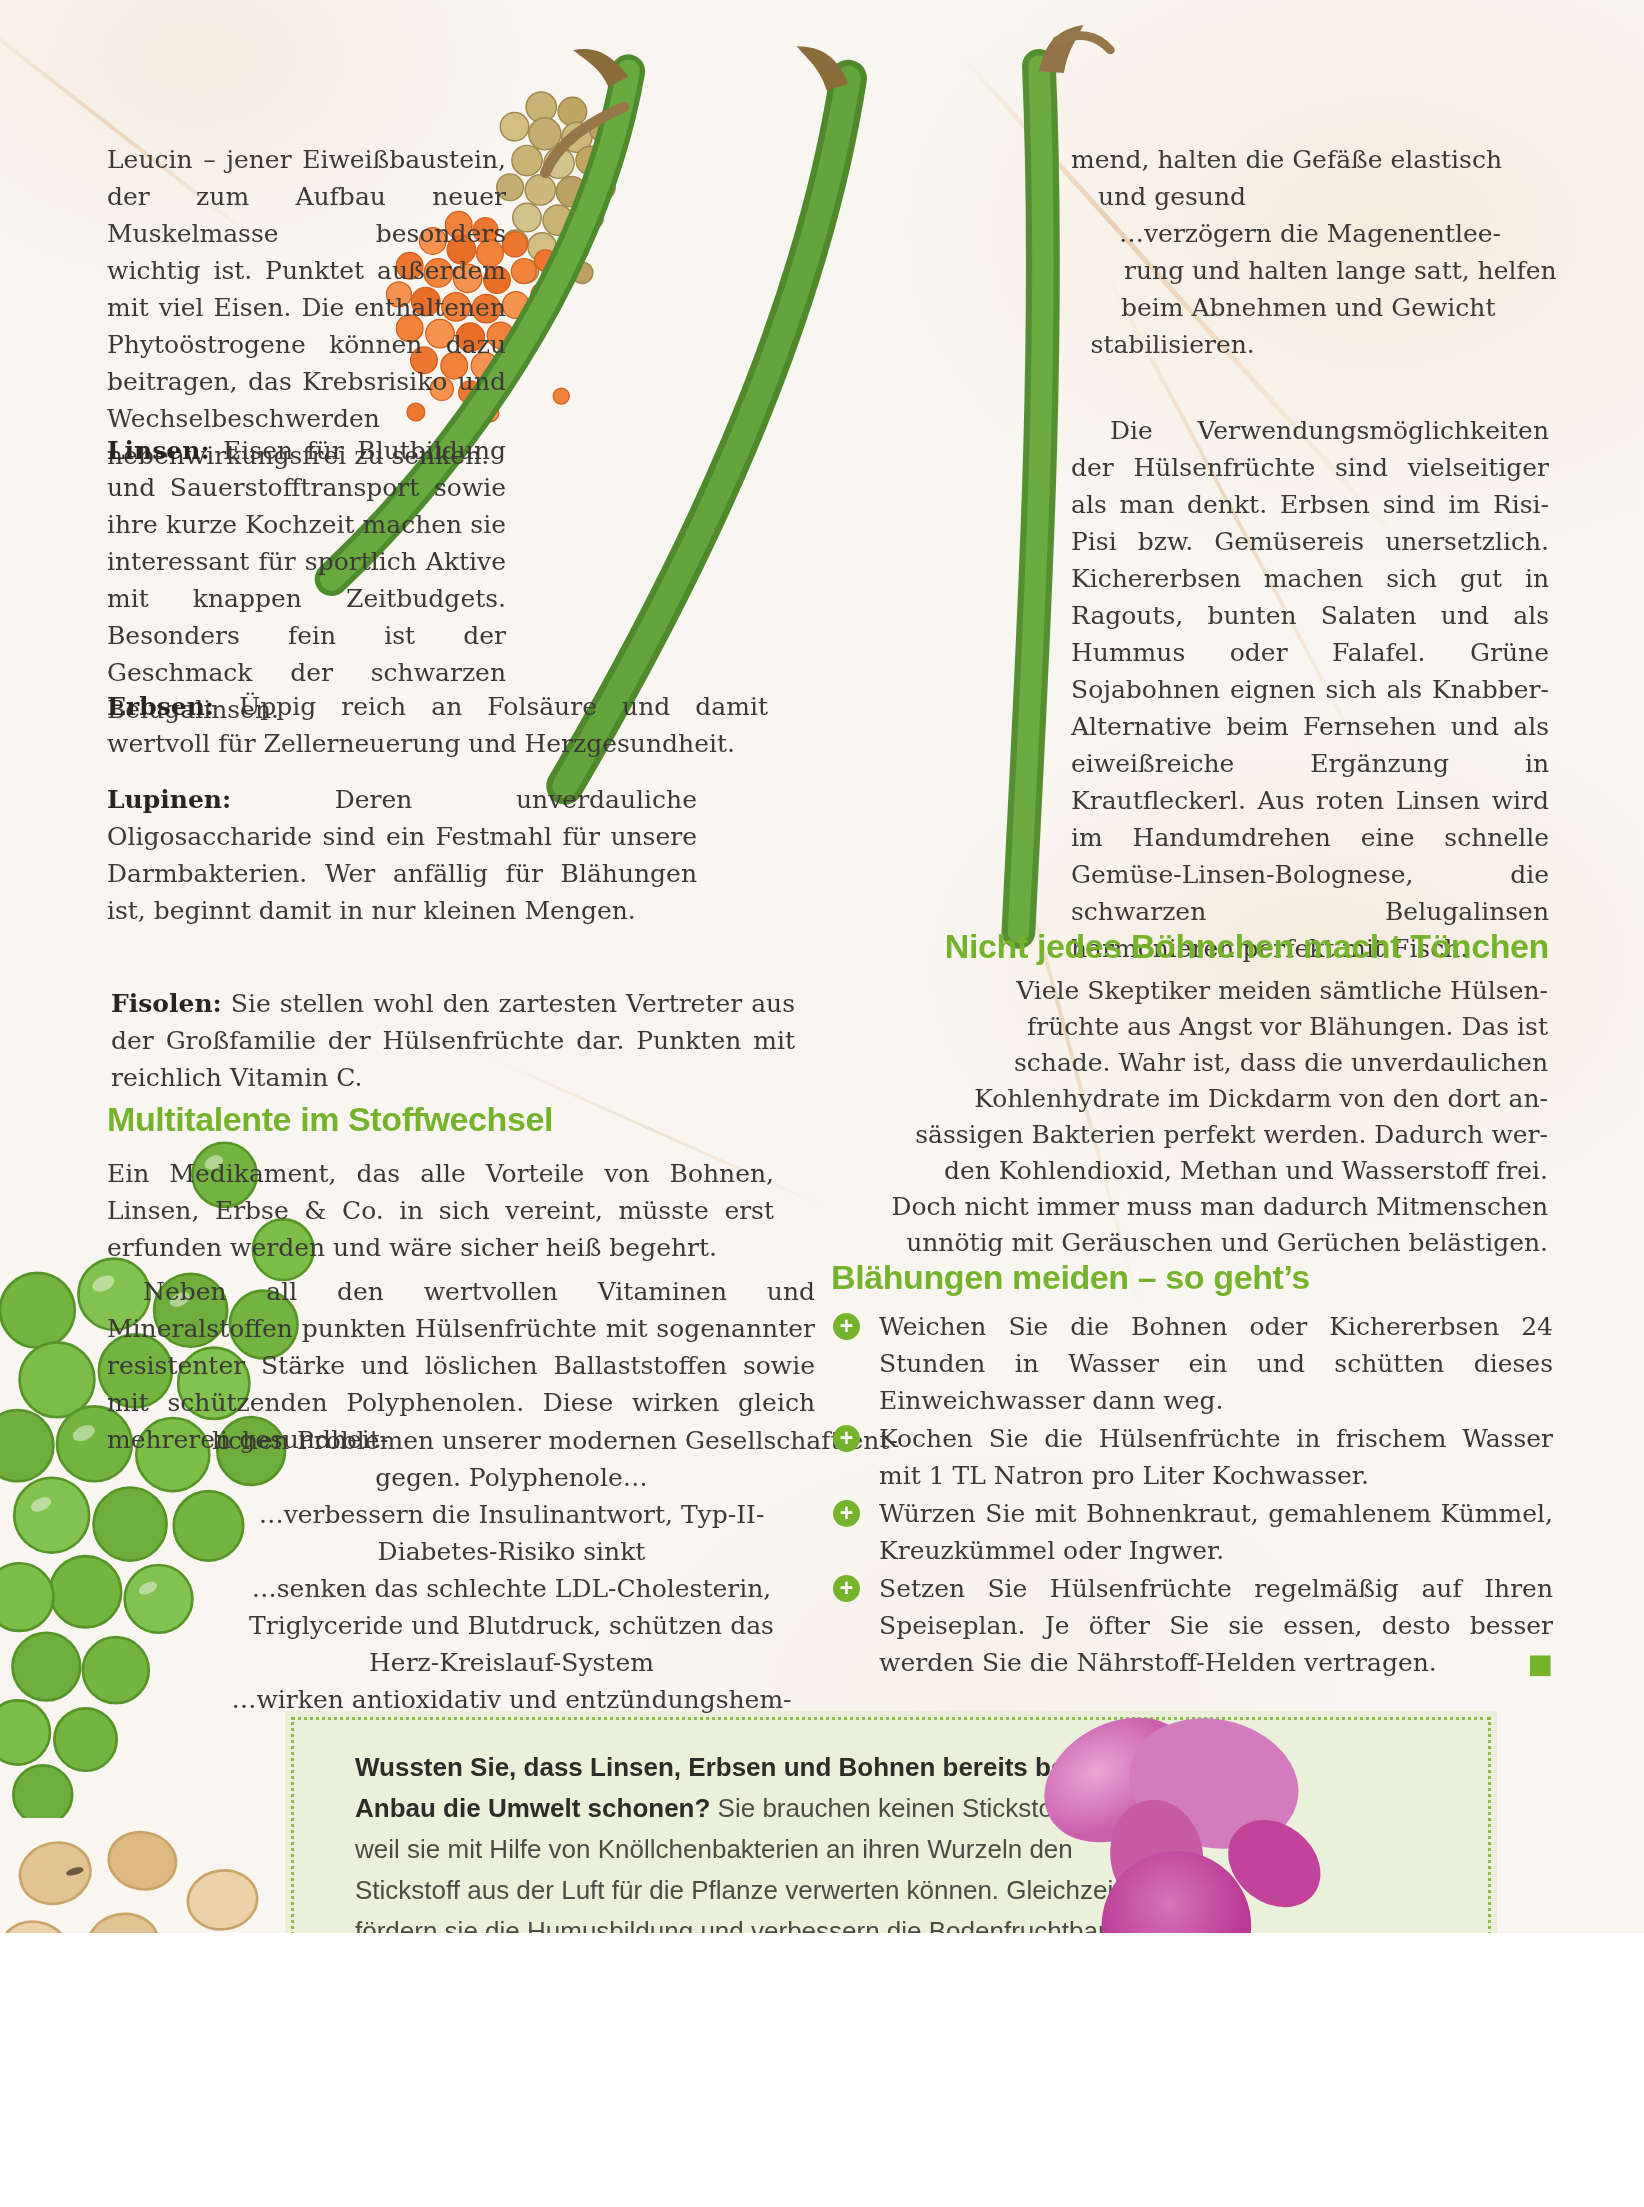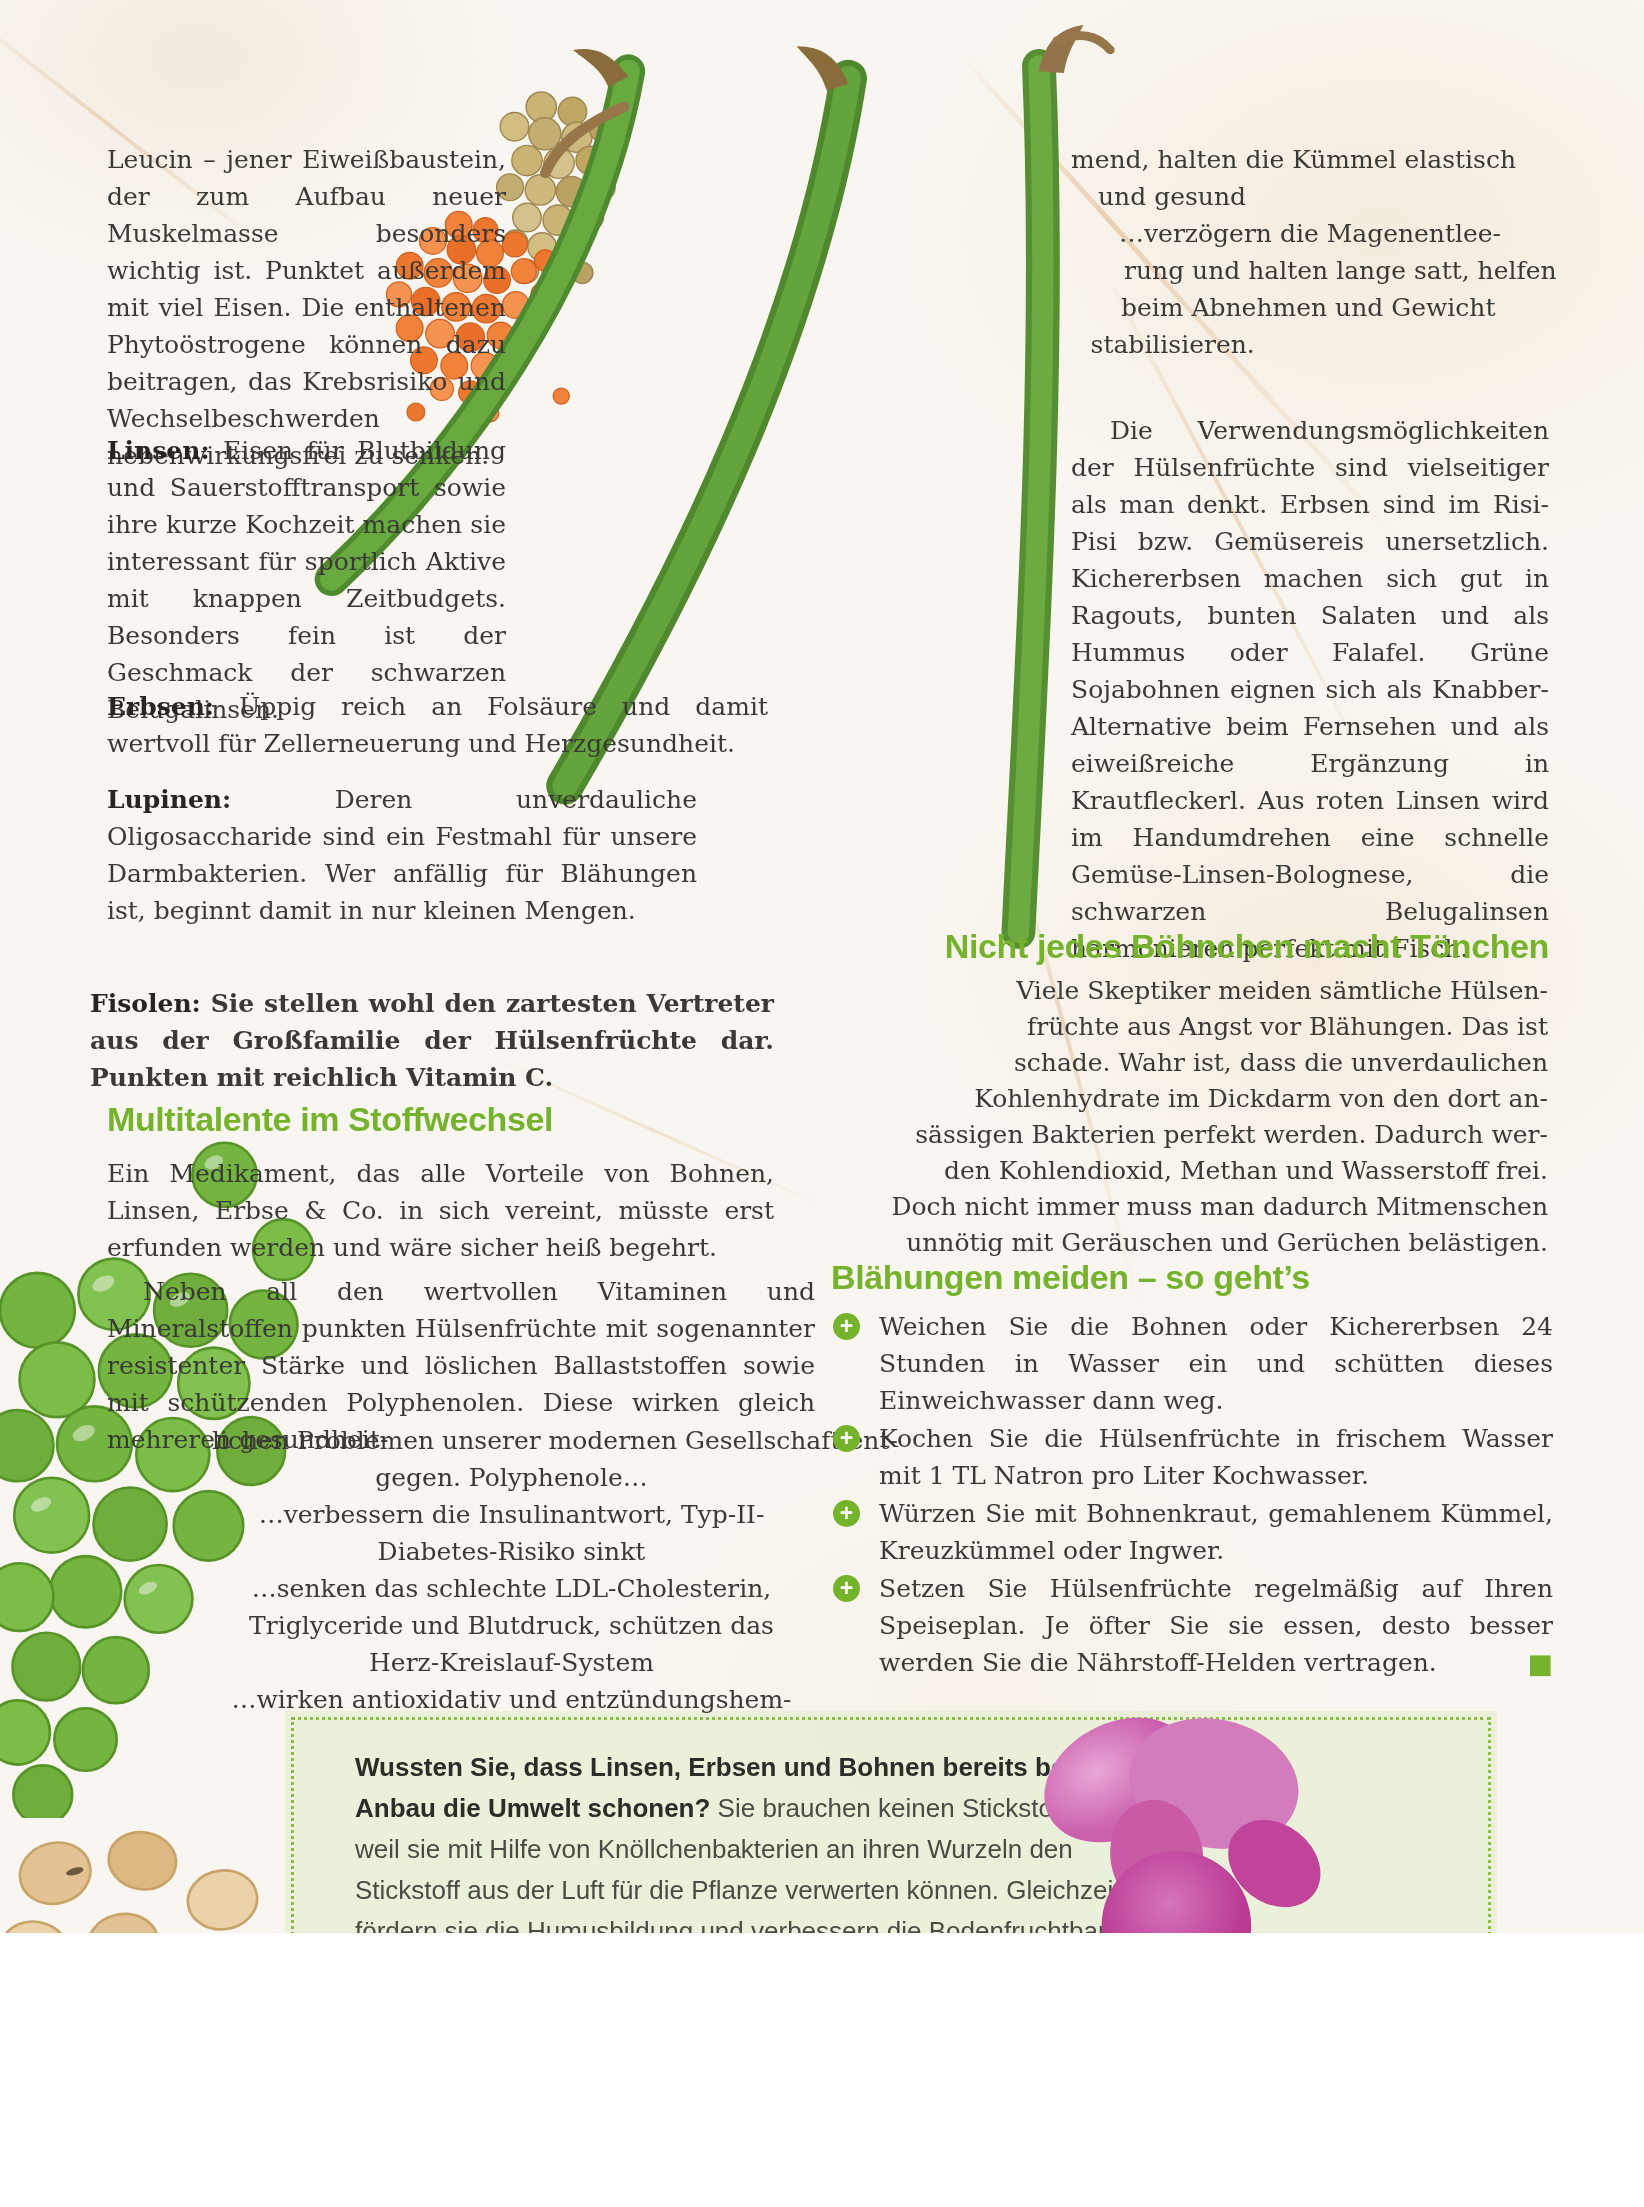--- a/index.html
+++ b/index.html
@@ -224,21 +224,21 @@
   <div class="txt" style="left:107px;top:688px;width:661px;">
     <b>Erbsen:</b>
     <span>Üppig reich an Folsäure und damit wertvoll für Zellerneuerung und Herzgesundheit.</span>
   </div>
 
   <div class="txt" style="left:107px;top:781px;width:590px;">
     <b>Lupinen:</b>
     <span>Deren unverdauliche Oligosaccharide sind ein Festmahl für unsere Darmbakterien. Wer anfällig für Blähungen ist, beginnt damit in nur kleinen Mengen.</span>
   </div>
 
-  <div class="txt" style="left:90px;top:985px;width:684px;font-weight:bold;">
+  <div class="txt" style="left:111px;top:985px;width:684px;">
     <b>Fisolen:</b>
     <span>Sie stellen wohl den zartesten Vertreter aus der Großfamilie der Hülsenfrüchte dar. Punkten mit reichlich Vitamin C.</span>
   </div>
 
   <div class="greenhead" style="left:107px;top:1100px;">Multitalente im Stoffwechsel</div>
 
   <div class="txt" style="left:107px;top:1155px;width:667px;">Ein Medikament, das alle Vorteile von Bohnen, Linsen, Erbse &amp; Co. in sich vereint, müsste erst erfunden werden und wäre sicher heiß begehrt.</div>
 
   <div class="txt" style="left:107px;top:1273px;width:708px;text-indent:36px;">Neben all den wertvollen Vitaminen und Mineralstoffen punkten Hülsenfrüchte mit sogenannter resistenter Stärke und löslichen Ballaststoffen sowie mit schützenden Polyphenolen. Diese wirken gleich mehreren gesundheit-</div>
 
@@ -247,21 +247,21 @@
       <div class="line">gegen. Polyphenole…</div>
       <div class="line">…verbessern die Insulinantwort, Typ-II-</div>
       <div class="line">Diabetes-Risiko sinkt</div>
       <div class="line">…senken das schlechte LDL-Cholesterin,</div>
       <div class="line">Triglyceride und Blutdruck, schützen das</div>
       <div class="line">Herz-Kreislauf-System</div>
       <div class="line">…wirken antioxidativ und entzündungshem-</div>
     </div>
 
   <div class="lines contlines" style="left:1071px;top:141px;width:481px;">
-      <div class="line">mend, halten die Kümmel elastisch</div>
+      <div class="line">mend, halten die Gefäße elastisch</div>
       <div class="line">und gesund</div>
       <div class="line">…verzögern die Magenentlee-</div>
       <div class="line">rung und halten lange satt, helfen</div>
       <div class="line">beim Abnehmen und Gewicht</div>
       <div class="line">stabilisieren.</div>
     </div>
 
   <div class="txt" style="left:1071px;top:412px;width:478px;text-indent:39px;">Die Verwendungsmöglichkeiten der Hülsenfrüchte sind vielseitiger als man denkt. Erbsen sind im Risi-Pisi bzw. Gemüsereis unersetzlich. Kichererbsen machen sich gut in Ragouts, bunten Salaten und als Hummus oder Falafel. Grüne Sojabohnen eignen sich als Knabber-Alternative beim Fernsehen und als eiweißreiche Ergänzung in Krautfleckerl. Aus roten Linsen wird im Handumdrehen eine schnelle Gemüse-Linsen-Bolognese, die schwarzen Belugalinsen harmonieren perfekt mit Fisch.</div>
 
   <div class="greenhead ra" style="left:833px;top:927px;width:716px;text-align:right;">Nicht jedes Böhnchen macht Tönchen</div>

